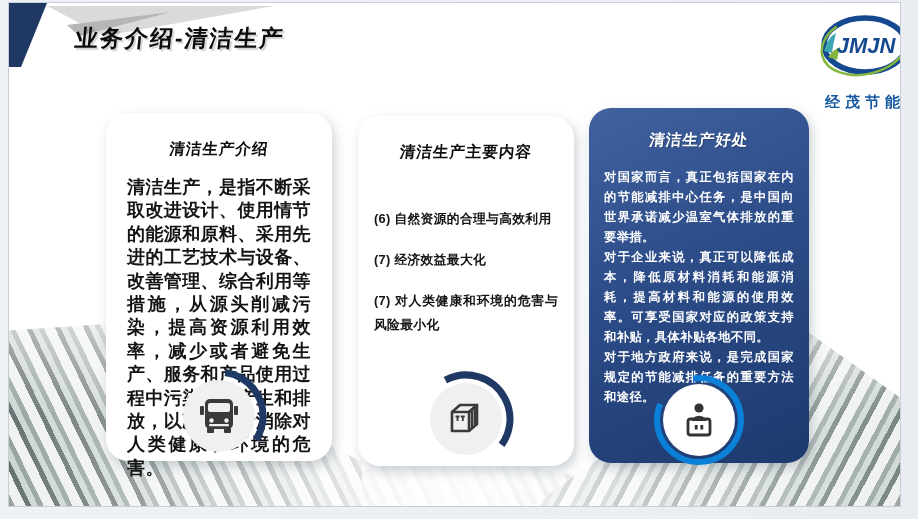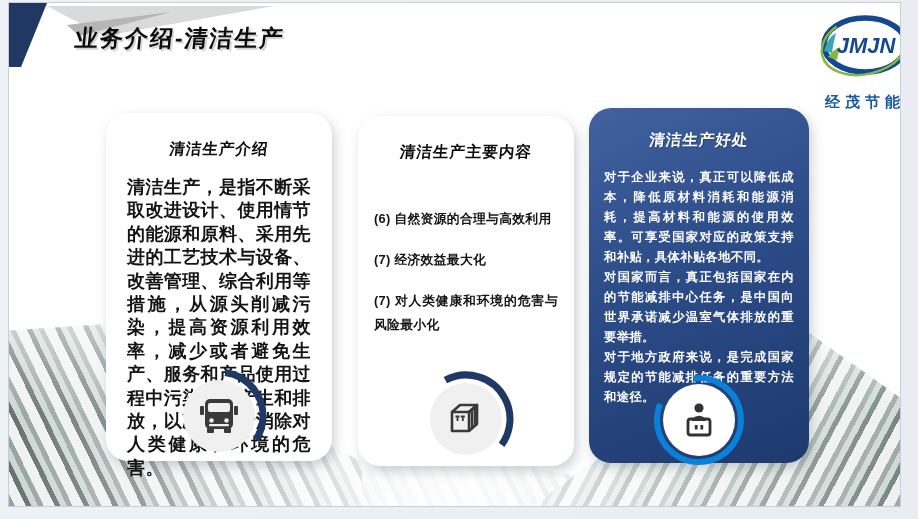--- a/index.html
+++ b/index.html
@@ -176,22 +176,22 @@
           <g stroke="#3a3a3a" stroke-width="1.8" fill="none">
             <path d="M11.5 19.5 h4 M13.5 19.5 v4.5"></path>
             <path d="M16.8 19.5 h4 M18.8 19.5 v4.5"></path>
           </g>
         </svg>
       </div>
     </div>
 
     <div class="card card3">
       <h3>清洁生产好处</h3>
+      <p class="para">对国家而言，真正包括国家在内的节能减排中心任务，是中国向世界承诺减少温室气体排放的重要举措。</p>
       <p class="para">对于企业来说，真正可以降低成本，降低原材料消耗和能源消耗，提高材料和能源的使用效率。可享受国家对应的政策支持和补贴，具体补贴各地不同。</p>
-      <p class="para">对国家而言，真正包括国家在内的节能减排中心任务，是中国向世界承诺减少温室气体排放的重要举措。</p>
       <p class="para">对于地方政府来说，是完成国家规定的节能减排任务的重要方法和途径。</p>
       <div class="icon-wrap">
         <div class="icon-disc"></div>
         <svg class="arc" width="100" height="100" viewBox="0 0 100 100">
           <circle cx="50" cy="50" r="42" fill="none" stroke="#0a80d8" stroke-width="6" stroke-dasharray="220 264" transform="rotate(-98 50 50)"></circle>
         </svg>
         <svg class="glyph" width="44" height="44" viewBox="0 0 44 44">
           <circle cx="22" cy="10" r="4.6" fill="#333333"></circle>
           <path d="M15 21 q7 -6.5 14 0 v2 h-14 z" fill="#333333"></path>
           <rect x="11" y="21" width="22" height="16" rx="2.5" fill="none" stroke="#333333" stroke-width="2.8"></rect>

